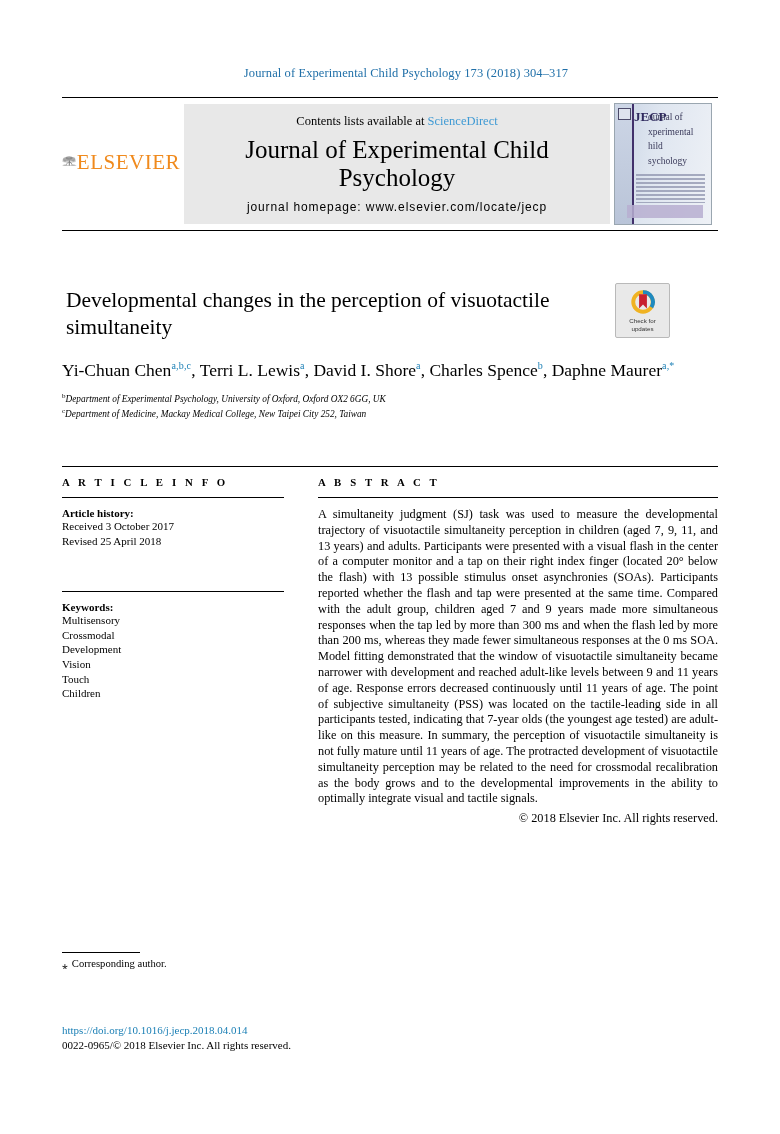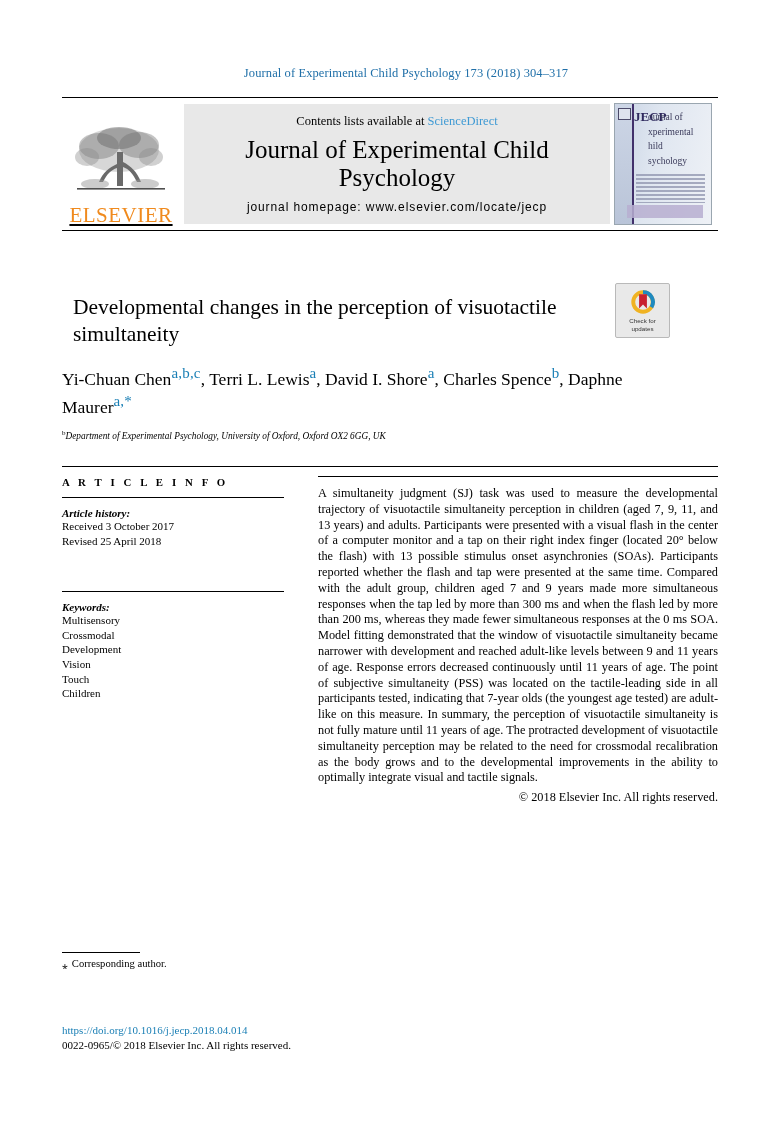--- a/index.html
+++ b/index.html
@@ -47,26 +47,25 @@
     border-bottom: 1.6px solid #000;
     height: 134px;
     box-sizing: border-box;
     display: flex;
     align-items: stretch;
   }
   .elsevier-block {
     width: 118px;
     flex: 0 0 118px;
     display: flex;
-    flex-direction: column;
+    flex-direction: row;
     align-items: center;
     justify-content: flex-end;
     padding-bottom: 4px;
     box-sizing: border-box;
-    text-decoration: underline;
   }
   .tree-svg { display:block; }
   .elsevier-word {
     font-family: "Liberation Serif", serif;
     font-size: 21px;
     letter-spacing: 0.5px;
     color: #f08a1d;
     line-height: 1;
     margin-top: 1px;
   }
@@ -159,21 +158,21 @@
     top: 283px;
     left: 62px;
     width: 656px;
   }
   .art-title {
     font-family: "Liberation Serif", serif;
     font-size: 21.5px;
     line-height: 27px;
     color: #000;
     width: 520px;
-    margin: 11px;
+    margin: 4px;
     font-weight: normal;
   }
   .crossmark {
     position: absolute;
     top: 0px;
     right: 48px;
     width: 53px;
     height: 53px;
     background: #e9e9e9;
     border: 1px solid #b9b9b9;
@@ -194,21 +193,21 @@
   .authors {
     margin-top: 14px;
     font-family: "Liberation Serif", serif;
     font-size: 17.5px;
     line-height: 22px;
     color: #000;
     width: 620px;
   }
   .authors sup {
     color: #1a7fb5;
-    font-size: 15px;
+    font-size: 10px;
     vertical-align: super;
     letter-spacing: 0.2px;
     font-family: Liberation Serif, serif;
   }
   .affils {
     margin-top: 9px;
     font-family: "Liberation Serif", serif;
     font-style: italic;
     font-size: 9.3px;
     line-height: 12.4px;
@@ -250,21 +249,20 @@
     letter-spacing: 3.1px;
     color: #000;
     margin-bottom: 9px;
   }
   .thin-rule {
     border-top: 1.1px solid #000;
     margin-bottom: 9px;
   }
   .info-label {
     font-family: "Liberation Serif", serif;
-    font-style: italic;
     font-weight: bold;
     font-size: 11px;
     color: #000;
   }
   .info-line {
     font-family: "Liberation Serif", serif;
     font-size: 11px;
     line-height: 14.6px;
     color: #000;
   }
@@ -394,20 +392,21 @@
         <span>updates</span>
       </div>
     </div>
 
     <div class="authors">
       <span><span>Yi-Chuan Chen</span><sup>a,b,c</sup><span>, </span></span><span><span>Terri L. Lewis</span><sup>a</sup><span>, </span></span><span><span>David I. Shore</span><sup>a</sup><span>, </span></span><span><span>Charles Spence</span><sup>b</sup><span>, </span></span><span><span>Daphne Maurer</span><sup>a,*</sup></span>
     </div>
 
     <div class="affils">
       <div><sup>b</sup><span>Department of Experimental Psychology, University of Oxford, Oxford OX2 6GG, UK</span></div>
+      <div><sup>c</sup><span>Department of Medicine, Mackay Medical College, New Taipei City 252, Taiwan</span></div>
     </div>
   </div>
 
   <div class="sect-rule"></div>
 
   <div class="cols">
 
     <div class="col-info">
       <div class="sect-head">A R T I C L E    I N F O</div>
       <div class="thin-rule"></div>
@@ -421,20 +420,21 @@
         <div class="info-line">Multisensory</div>
         <div class="info-line">Crossmodal</div>
         <div class="info-line">Development</div>
         <div class="info-line">Vision</div>
         <div class="info-line">Touch</div>
         <div class="info-line">Children</div>
       </div>
     </div>
 
     <div class="col-abs">
+      <div class="sect-head">A B S T R A C T</div>
       <div class="thin-rule"></div>
       <div class="abstract-body">A simultaneity judgment (SJ) task was used to measure the developmental trajectory of visuotactile simultaneity perception in children (aged 7, 9, 11, and 13 years) and adults. Participants were presented with a visual flash in the center of a computer monitor and a tap on their right index finger (located 20° below the flash) with 13 possible stimulus onset asynchronies (SOAs). Participants reported whether the flash and tap were presented at the same time. Compared with the adult group, children aged 7 and 9 years made more simultaneous responses when the tap led by more than 300 ms and when the flash led by more than 200 ms, whereas they made fewer simultaneous responses at the 0 ms SOA. Model fitting demonstrated that the window of visuotactile simultaneity became narrower with development and reached adult-like levels between 9 and 11 years of age. Response errors decreased continuously until 11 years of age. The point of subjective simultaneity (PSS) was located on the tactile-leading side in all participants tested, indicating that 7-year olds (the youngest age tested) are adult-like on this measure. In summary, the perception of visuotactile simultaneity is not fully mature until 11 years of age. The protracted development of visuotactile simultaneity perception may be related to the need for crossmodal recalibration as the body grows and to the developmental improvements in the ability to optimally integrate visual and tactile signals.</div>
       <div class="copy-line">© 2018 Elsevier Inc. All rights reserved.</div>
     </div>
   </div>
 
   <div class="foot-rule"></div>
   <div class="footnotes">
     <div>
       <span class="star">⁎</span><span>Corresponding author.</span>

